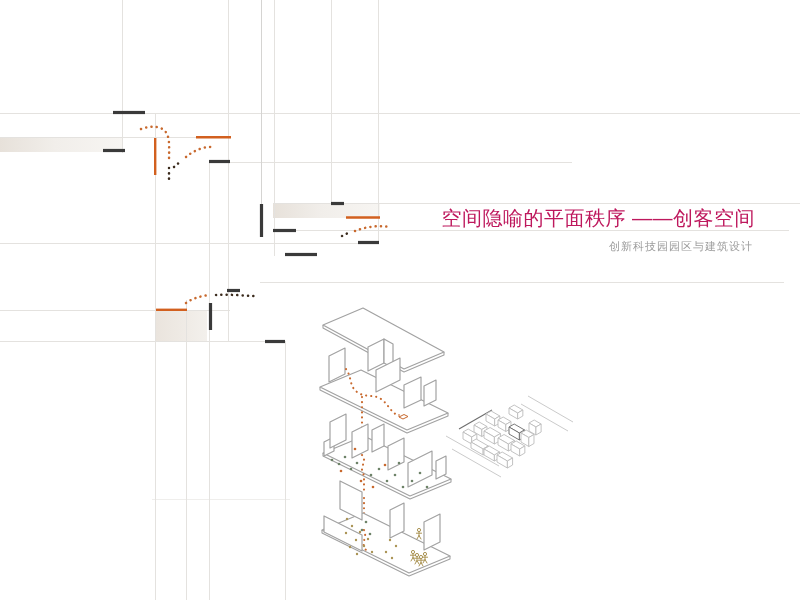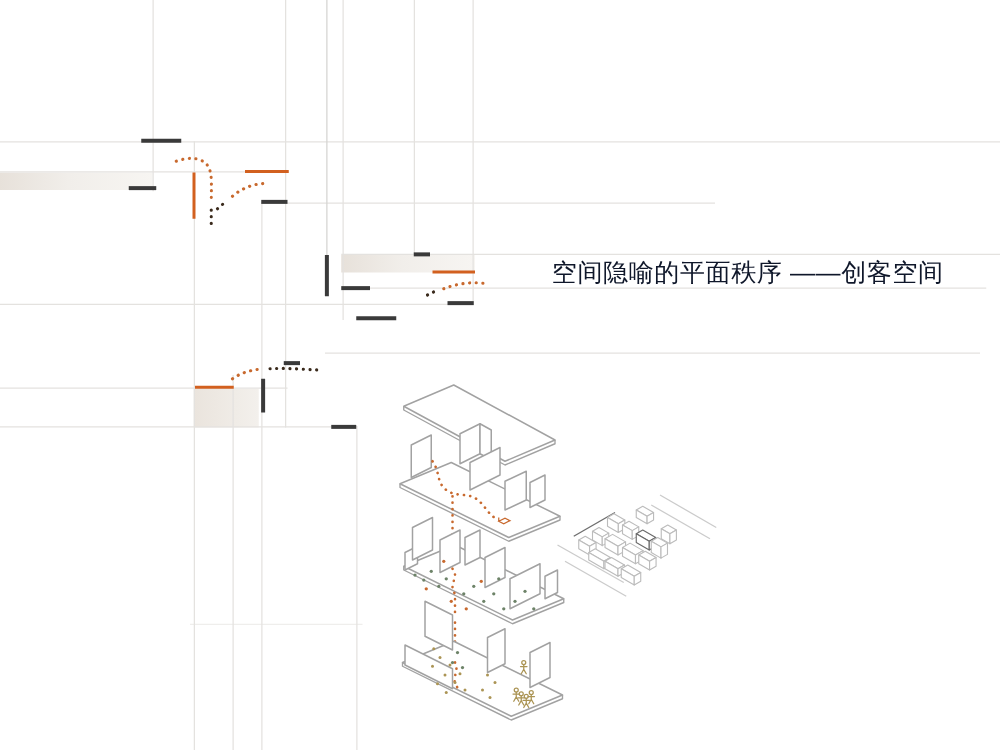--- a/index.html
+++ b/index.html
@@ -12,21 +12,21 @@
   .bar{stroke:#3a3a3a;stroke-width:3.2;fill:none;}
   .ol{stroke:#d2601f;stroke-width:2.4;fill:none;}
   .dot-o{stroke:#c8692e;stroke-width:2.5;stroke-dasharray:0.1 5.2;stroke-linecap:round;fill:none;}
   .dot-k{stroke:#3a2a1c;stroke-width:2.5;stroke-dasharray:0.1 5.2;stroke-linecap:round;fill:none;}
   .dot-o2{stroke:#c8692e;stroke-width:2.1;stroke-dasharray:0.1 5;stroke-linecap:round;fill:none;}
   .ax{fill:#ffffff;stroke:#a2a2a2;stroke-width:1.2;stroke-linejoin:round;}
   .axe{fill:none;stroke:#a2a2a2;stroke-width:1.1;stroke-linejoin:round;}
   .chair{fill:none;stroke:#c8692e;stroke-width:1;}
   .site-line{stroke:#cbcbcb;stroke-width:1;}
   .site-line-dark{stroke:#6e6e6e;stroke-width:1.1;}
-  .title{position:absolute;top:205px;right:45px;font-size:20px;letter-spacing:0.5px;color:#0f172a;white-space:nowrap;}
+  .title{position:absolute;top:205px;right:45px;font-size:20px;letter-spacing:0.5px;color:#be185d;white-space:nowrap;}
   .subtitle{position:absolute;top:239px;right:47px;font-size:11px;letter-spacing:1px;color:#9c9c9c;white-space:nowrap;}
 </style>
 </head>
 <body>
 
 <div class="canvas">
 
 <svg width="800" height="600" viewBox="0 0 800 600">
   <defs>
     <linearGradient id="gradA" x1="0" y1="0" x2="1" y2="0">
@@ -245,14 +245,15 @@
           <polygon points="484,449 494.392,455, 494.392,461 484,455" fill="#fff" stroke="#bcbcbc" stroke-width="0.9" stroke-linejoin="round"></polygon>
           <polygon points="494.392,455, 499.588,452, 499.588,458 494.392,461" fill="#fff" stroke="#bcbcbc" stroke-width="0.9" stroke-linejoin="round"></polygon>
           <polygon points="497,455 502.196,452, 512.588,458, 507.392,461" fill="#fff" stroke="#bcbcbc" stroke-width="0.9" stroke-linejoin="round"></polygon>
           <polygon points="497,455 507.392,461, 507.392,468 497,462" fill="#fff" stroke="#bcbcbc" stroke-width="0.9" stroke-linejoin="round"></polygon>
           <polygon points="507.392,461, 512.588,458, 512.588,465 507.392,468" fill="#fff" stroke="#bcbcbc" stroke-width="0.9" stroke-linejoin="round"></polygon>
         </g>
   </g>
 </svg>
 
 <div class="title">空间隐喻的平面秩序 ——创客空间</div>
+<div class="subtitle">创新科技园园区与建筑设计</div>
 
 </div>
 
 </body></html>

